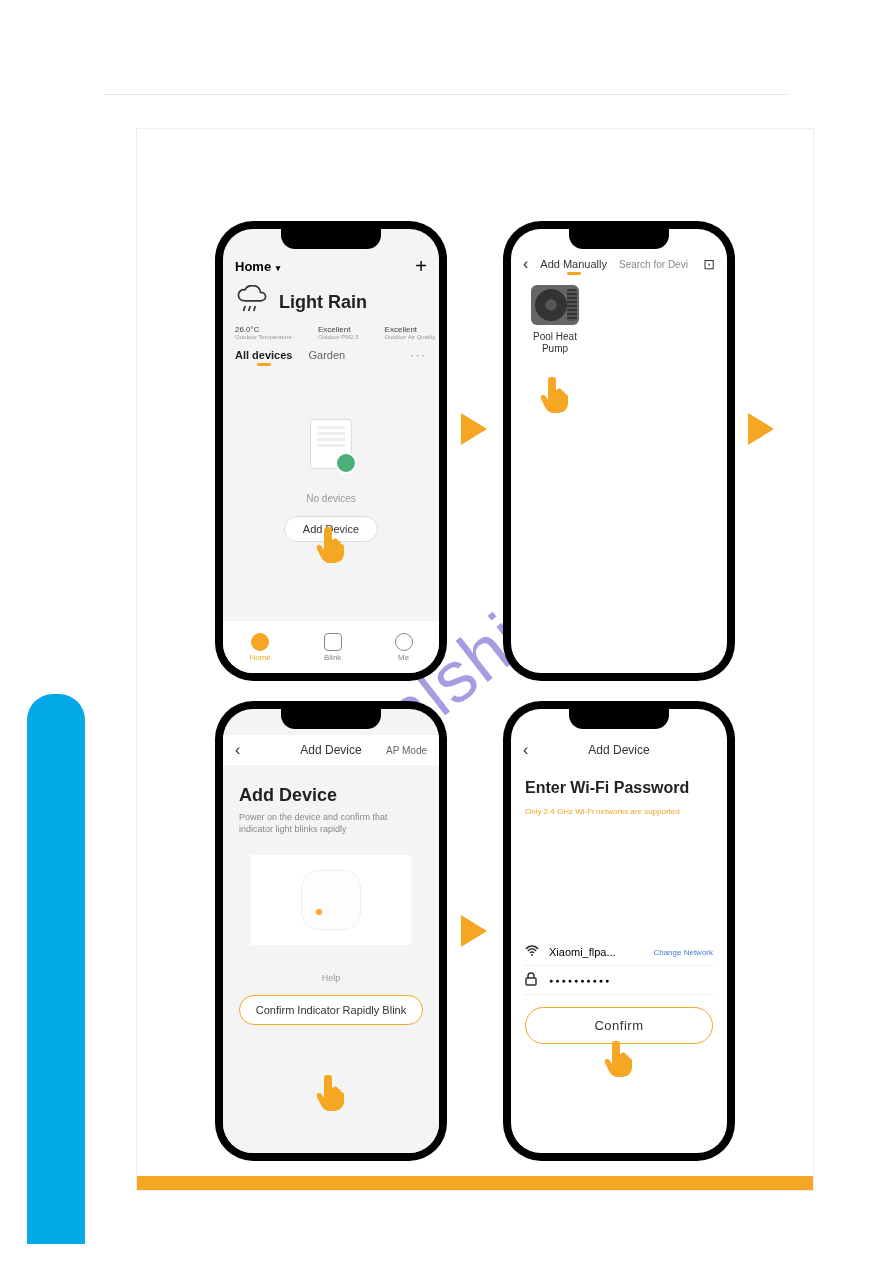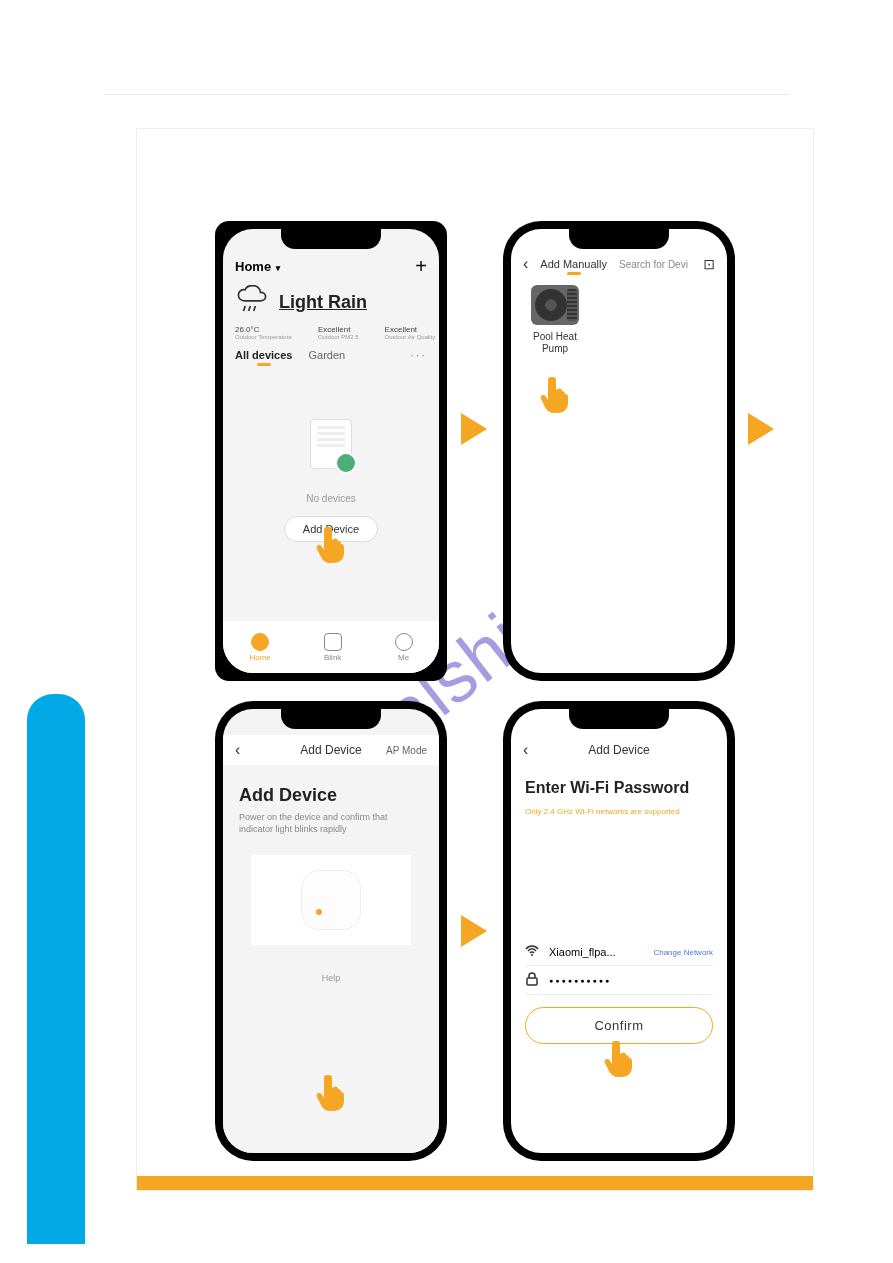--- a/index.html
+++ b/index.html
@@ -4,39 +4,39 @@
 <style>
   * { box-sizing: border-box; margin: 0; padding: 0; }
   body { background: #fff; font-family: -apple-system, Helvetica, Arial, sans-serif; width: 893px; height: 1263px; position: relative; }
   .page-border-top { position: absolute; left: 104px; right: 104px; top: 94px; height: 1px; background: #e8e8e8; }
   .feedback-tab { position: absolute; left: 27px; top: 694px; width: 58px; height: 550px; background: #03a9e7; border-radius: 26px 26px 0 0; }
   .container { position: absolute; left: 136px; top: 128px; width: 678px; height: 1063px; background: #fff; border: 1px solid #eee; }
   .orange-bar { position: absolute; left: 0; right: 0; bottom: 0; height: 14px; background: #f5a623; }
   .watermark { position: absolute; font-size: 72px; color: rgba(95,75,200,0.55); font-weight: 400; left: 50%; top: 50%; transform: translate(-50%,-50%) rotate(-38deg); pointer-events: none; white-space: nowrap; letter-spacing: 1px; }
 
   .phone { position: absolute; width: 232px; height: 460px; background: #000; border-radius: 38px; padding: 8px; }
-  .phone.p1 { left: 78px; top: 92px; border-radius: 14px; }
+  .phone.p1 { left: 78px; top: 92px; }
   .phone.p2 { left: 366px; top: 92px; }
   .phone.p3 { left: 78px; top: 572px; }
   .phone.p4 { left: 366px; top: 572px; }
   .phone-inner { position: relative; width: 100%; height: 100%; background: #f6f6f6; border-radius: 30px; overflow: hidden; }
   .notch { position: absolute; top: 0; left: 50%; transform: translateX(-50%); width: 100px; height: 20px; background: #000; border-radius: 0 0 14px 14px; z-index: 5; }
   .arrow-play { position: absolute; width: 0; height: 0; border-top: 16px solid transparent; border-bottom: 16px solid transparent; border-left: 26px solid #f5a623; }
   .a1 { left: 324px; top: 284px; }
   .a2 { left: 611px; top: 284px; }
   .a3 { left: 324px; top: 786px; }
 
   
   .p1 .phone-inner { background: #f4f4f4; }
   .p1 .topbar { position: absolute; top: 26px; left: 0; right: 0; padding: 0 12px; display: flex; justify-content: space-between; align-items: center; font-size: 13px; font-weight: 600; }
   .p1 .topbar .chev { font-size: 9px; margin-left: 2px; }
   .p1 .topbar .plus { font-size: 20px; font-weight: 300; }
   .p1 .weather-row { position: absolute; top: 56px; left: 12px; display: flex; align-items: center; gap: 10px; }
   .p1 .cloud-icon svg { width: 34px; height: 30px; }
-  .p1 .weather-label { font-size: 18px; font-weight: 700; color: #222; text-decoration: underline; }
+  .p1 .weather-label { font-size: 18px; font-weight: 700; color: #222; }
   .p1 .stats { position: absolute; top: 96px; left: 12px; display: flex; gap: 26px; font-size: 8px; color: #444; }
   .p1 .stats .sub { display:block; font-size: 6px; color: #999; }
   .p1 .tabs { position: absolute; top: 120px; left: 12px; right: 12px; display: flex; gap: 16px; align-items: flex-end; font-size: 11px; color: #666; }
   .p1 .tabs .t1 { font-weight: 700; color: #222; position: relative; }
   .p1 .tabs .t1::after { content:""; position:absolute; left:0; right:0; bottom:-5px; height:3px; background:#f5a623; border-radius:2px; width:14px; margin:0 auto; }
   .p1 .tabs .more { margin-left: auto; letter-spacing: 2px; color:#888; }
   .p1 .empty { position: absolute; top: 190px; left: 0; right: 0; text-align: center; }
   .p1 .empty .doc { width: 42px; height: 50px; margin: 0 auto 8px; background: #fff; border: 1px solid #ddd; border-radius: 4px; position: relative; }
   .p1 .empty .doc::before { content:""; position:absolute; top:6px; left:6px; right:6px; height:3px; background:#eee; box-shadow: 0 6px #eee, 0 12px #eee, 0 18px #eee; }
   .p1 .empty .doc::after { content:""; position:absolute; right:-6px; bottom:-6px; width:18px; height:18px; background:#4caf7a; border-radius:50%; border:2px solid #fff; }
@@ -83,21 +83,21 @@
   .p3 .hand { position:absolute; bottom: 36px; left:50%; transform:translateX(-50%); }
 
   
   .p4 .phone-inner { background:#fff; }
   .p4 .hdr { position:absolute; top:26px; left:0; right:0; padding:0 12px; display:flex; align-items:center; font-size:12px; color:#333; height:30px; }
   .p4 .back { font-size:16px; margin-right:auto; }
   .p4 .ctrtitle { position:absolute; left:0; right:0; text-align:center; font-size:12px; font-weight:500; }
   .p4 .wifibox { position:absolute; top:70px; left:14px; right:14px; }
   .p4 .wifititle { font-size:16px; font-weight:700; color:#222; }
   .p4 .wifinote { font-size:8px; color:#f5a623; margin-top:10px; }
-  .p4 .wifirows { position:absolute; top: 230px; left:14px; right:14px;text-align:center; }
+  .p4 .wifirows { position:absolute; top: 230px; left:14px; right:14px; }
   .p4 .row { display:flex; align-items:center; gap:10px; padding: 6px 0; border-bottom:1px solid #eee; font-size:11px; }
   .p4 .row .ico { width:14px; color:#333; }
   .p4 .row .chg { margin-left:auto; font-size:8px; color:#4a78d4; }
   .p4 .confirmbtn { position:absolute; top: 298px; left:14px; right:14px; text-align:center; padding: 10px 0; border:1px solid #f5a623; border-radius: 20px; font-size:13px; color:#333; letter-spacing:0.5px; }
   .p4 .hand { position:absolute; top: 330px; left:50%; transform:translateX(-50%); }
 
   .hand svg { width: 32px; height: 40px; }
 </style>
 </head>
 <body>
@@ -181,20 +181,21 @@
         <span class="ctrtitle">Add Device</span>
         <span class="apmode">AP Mode</span>
       </div>
       <div class="card">
         <div class="cardtitle">Add Device</div>
         <div class="carddesc">Power on the device and confirm that indicator light blinks rapidly</div>
         <div class="devbox">
             <div class="blob"></div>
           </div>
         <div class="help">Help</div>
+        <span class="confirmblink">Confirm Indicator Rapidly Blink</span>
       </div>
       <div class="hand">
         <svg viewBox="0 0 32 40">
             <path d="M14 2c2 0 3 1 3 3v10l2-1c2-1 4 0 4 2 2 0 3 1 3 3 2 0 3 1 3 3v6c0 6-4 10-11 10h-3c-4 0-7-2-9-6l-4-8c-1-2 0-4 2-4 1 0 2 0 3 2l2 3V5c0-2 1-3 3-3z" fill="#f5a623"></path>
           </svg>
       </div>
     </div>
   </div>
 
   <div class="phone p4">

